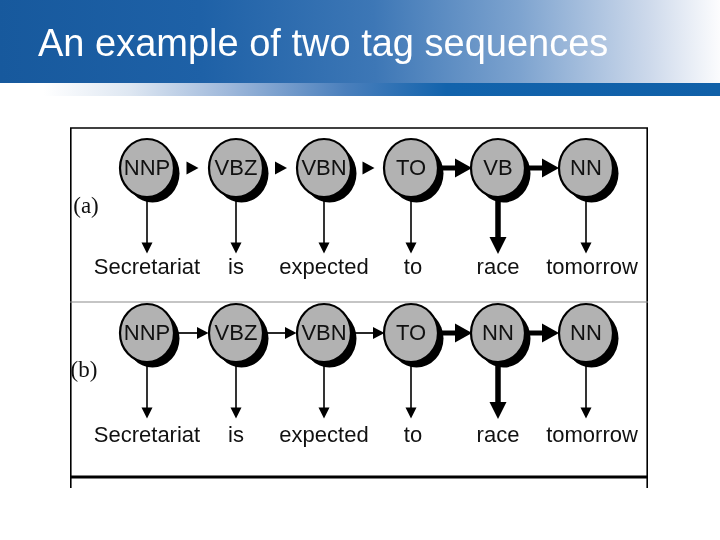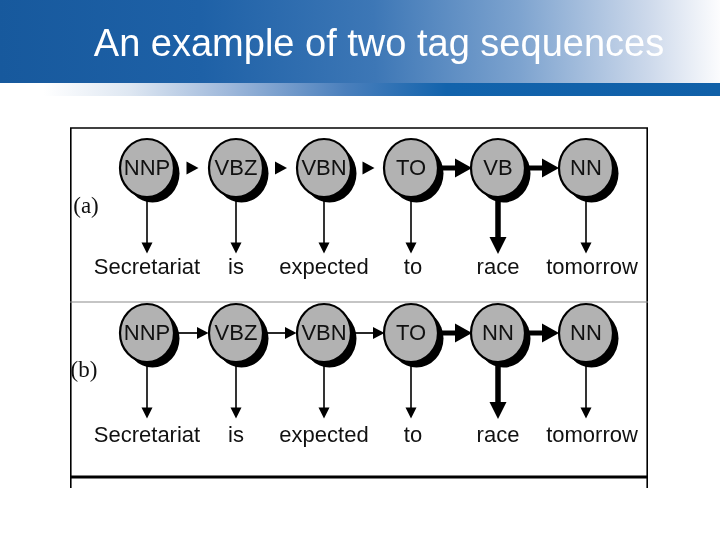--- a/index.html
+++ b/index.html
@@ -1,18 +1,18 @@
 <!DOCTYPE html>
 <html><head>
 <meta charset="utf-8">
 <style>
   html,body{margin:0;padding:0;background:#ffffff;}
   .slide{
     position:relative;width:720px;height:540px;background:#ffffff;
-    overflow:hidden;font-family:"Liberation Sans",sans-serif;text-align:center;
+    overflow:hidden;font-family:"Liberation Sans",sans-serif;
   }
   .header{
     position:absolute;top:0;left:0;width:720px;height:83px;
     background:linear-gradient(88deg,#17599d 0%,#1e61a7 28%,#3d77b6 52%,
                #7da3cf 72%,#cdd9eb 90%,#fdfdfe 100%);
   }
   .title{
     margin:0;padding:24px 0 0 38px;
     color:#ffffff;font-size:38px;font-weight:400;line-height:1.0;
     font-family:"Liberation Sans",sans-serif;white-space:nowrap;

